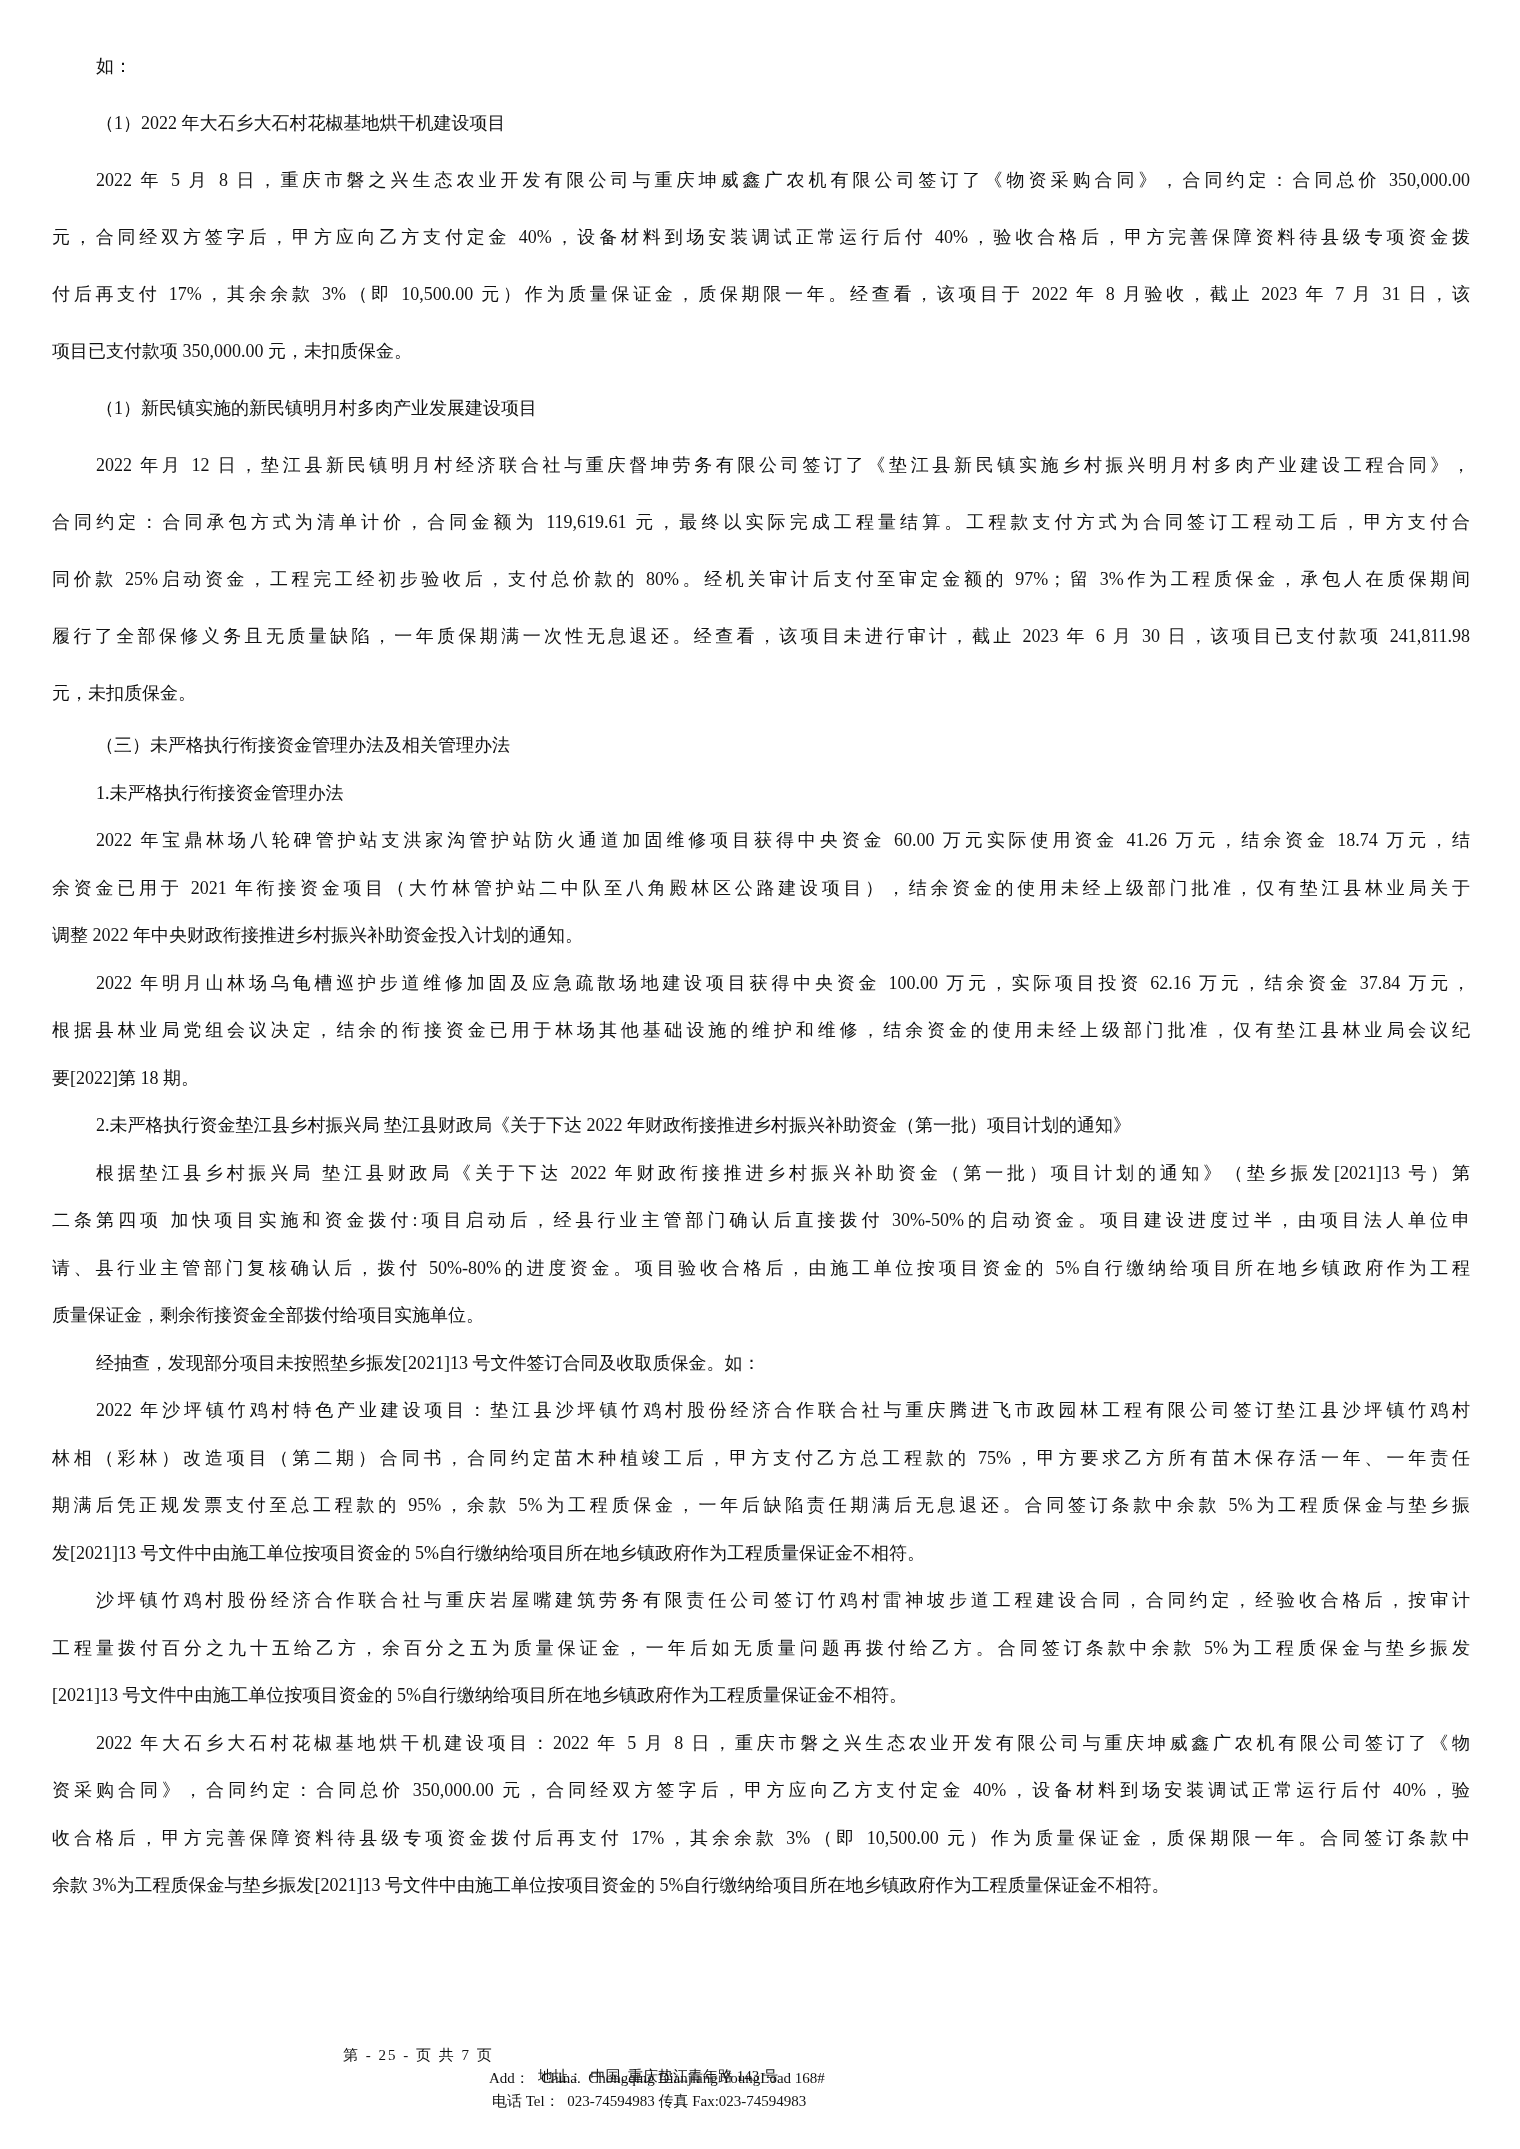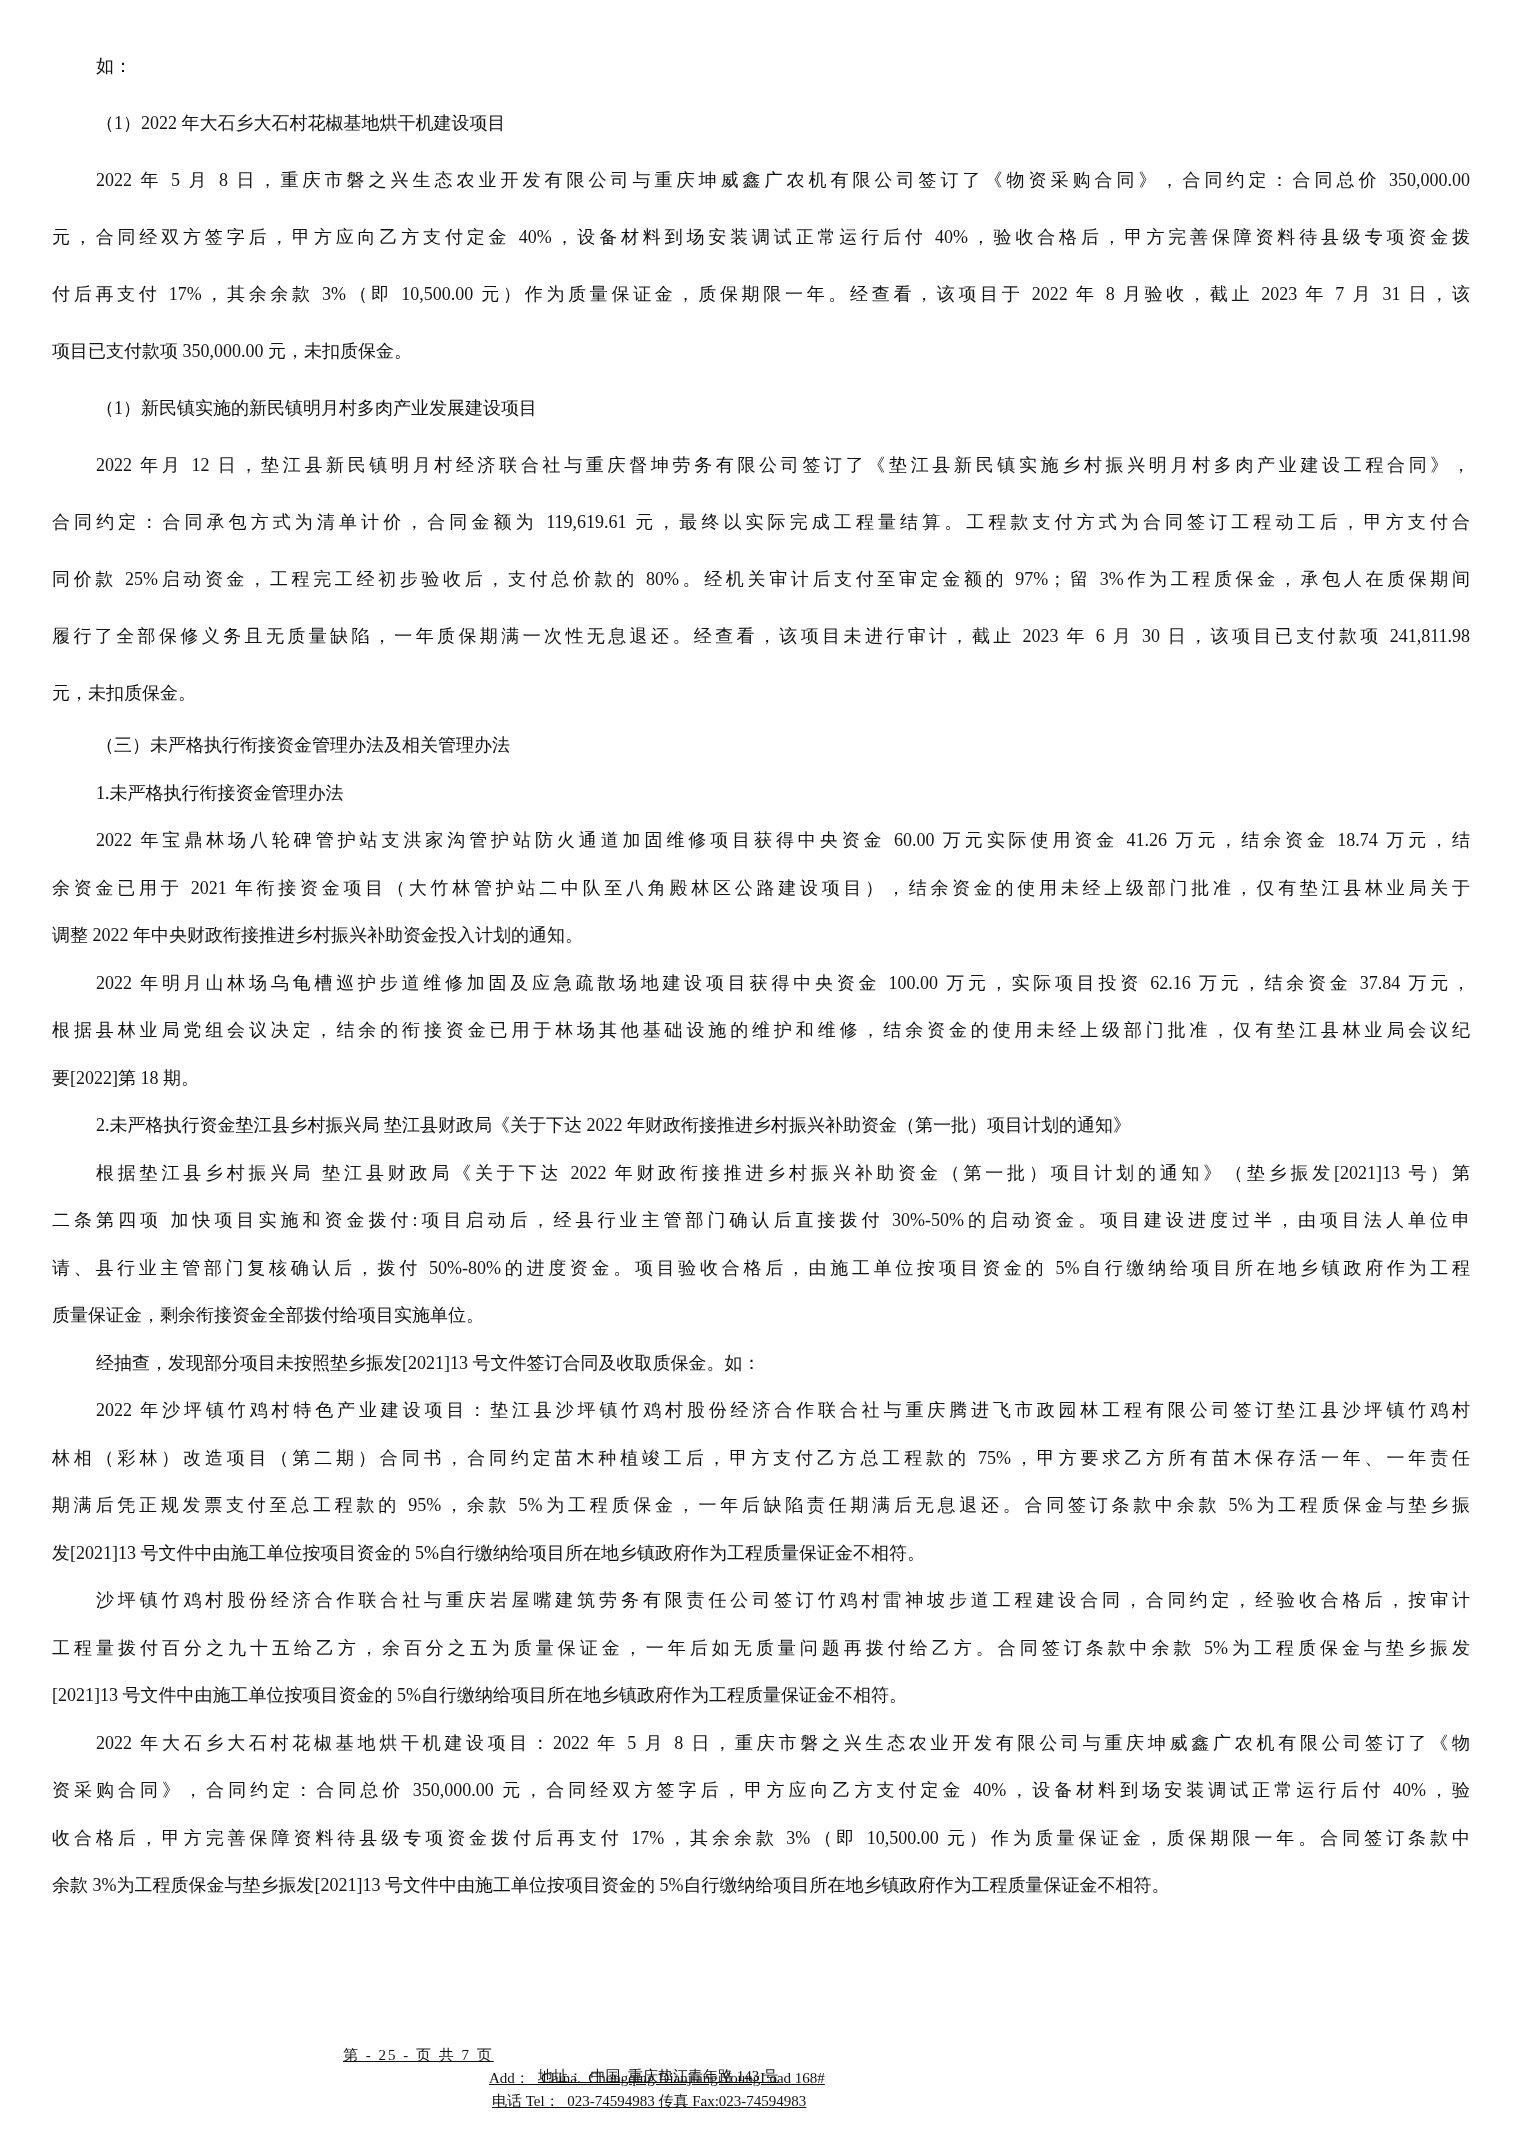--- a/index.html
+++ b/index.html
@@ -36,21 +36,21 @@
   .line.first { text-indent: 44px; }
   .line.last  { text-align-last: left; }
   .footer {
     position: absolute;
     left: 0;
     top: 2040px;
     width: 1520px;
     font-size: 15px;
     color: #111111;
   }
-  .footer div { position: absolute; white-space: pre; text-decoration: underline; }
+  .footer div { position: absolute; white-space: pre; }
   .f-page   { left: 343px; top: 6px; letter-spacing: 2px; }
   .f-addr   { left: 538px; top: 6px; margin-top: 21px; }
   .f-addr-e { left: 489px; top: 29px; }
   .f-tel    { left: 492px; top: 52px; }
 </style>
 </head>
 <body>
 
 <div class="page">
   <div class="doc-body" id="doc-body">

